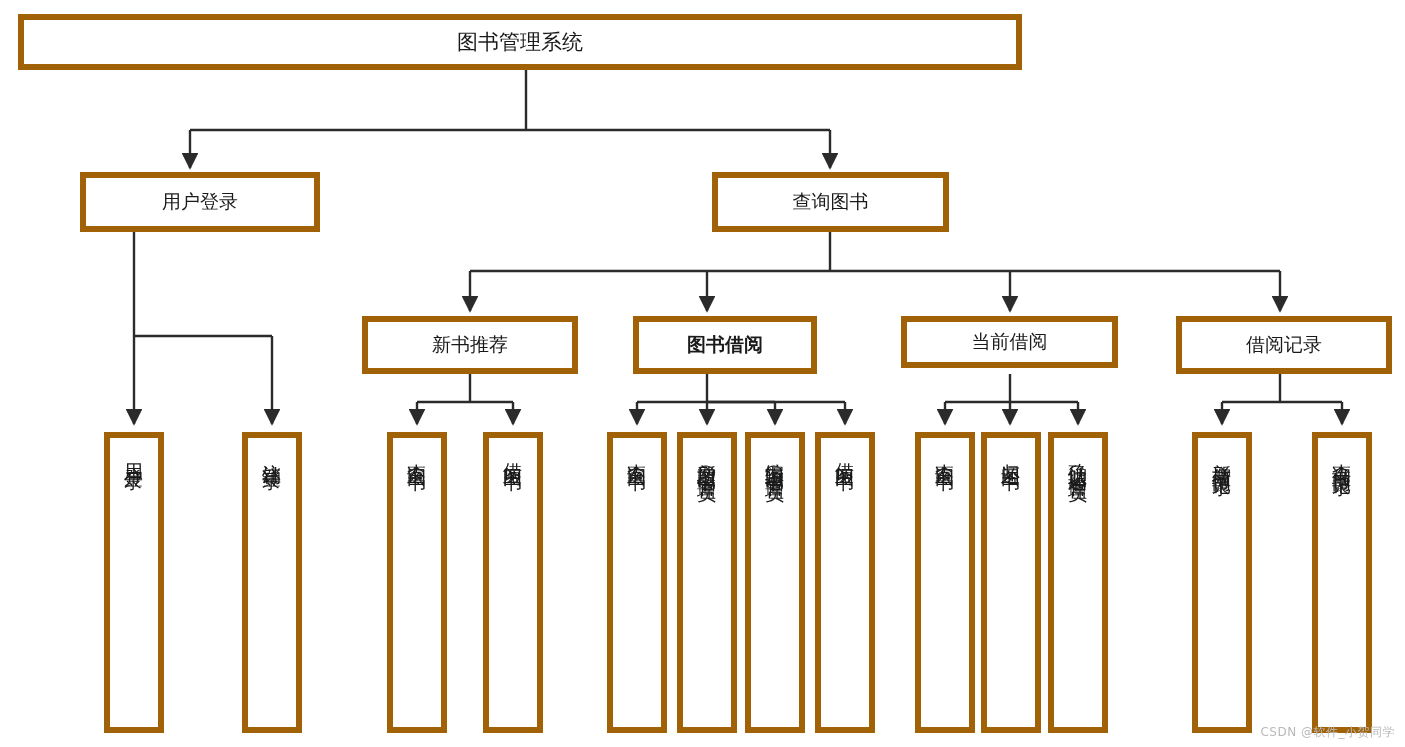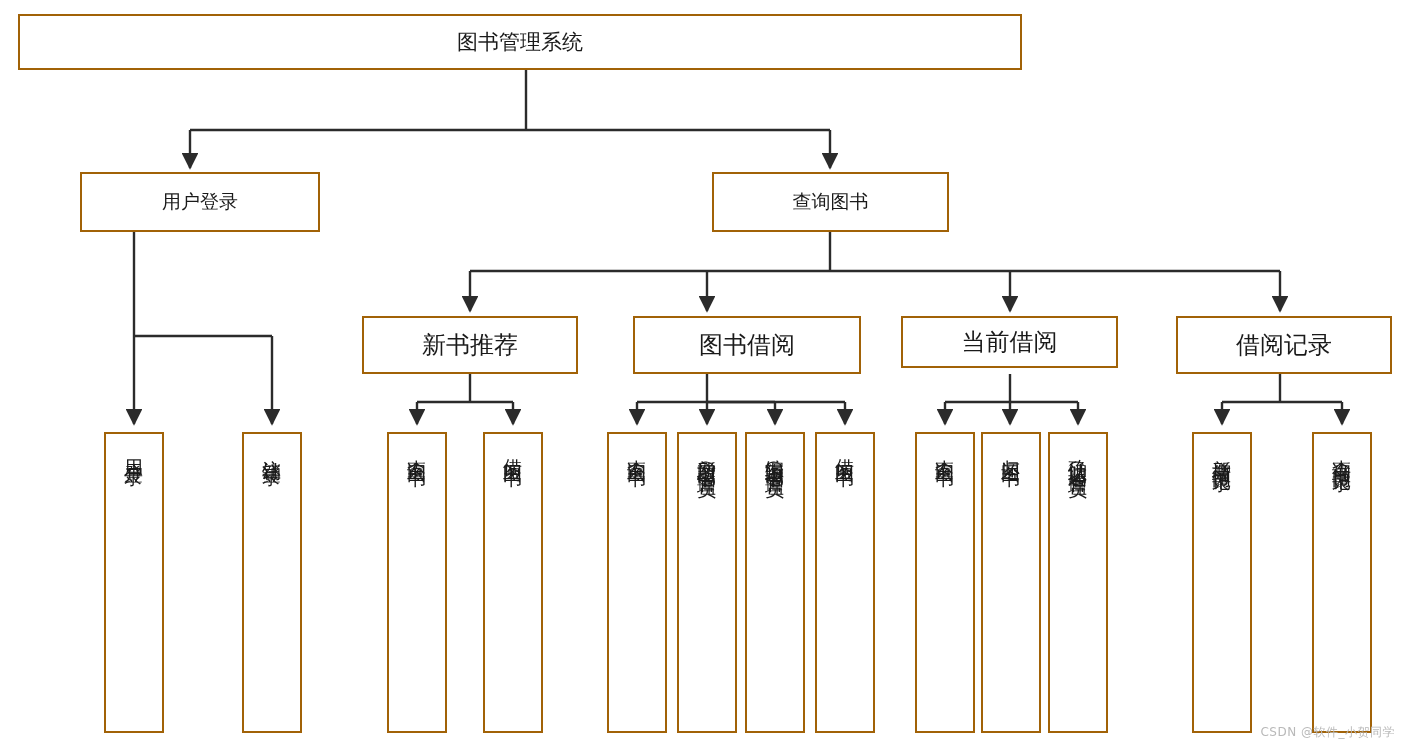--- a/index.html
+++ b/index.html
@@ -23,34 +23,34 @@
     left: 0;
     top: 0;
     width: 1405px;
     height: 747px;
     pointer-events: none;
   }
   .node {
     position: absolute;
     box-sizing: border-box;
     background: #ffffff;
-    border: 2px solid #a16207;
+    border: 6px solid #a16207;
     display: flex;
     align-items: center;
     justify-content: center;
     color: #1a1a1a;
   }
   .node.root {
     font-size: 21px;
   }
   .node.l2 {
     font-size: 19px;
   }
   .node.l3 {
-    font-size: 24px;
+    font-size: 19px;
   }
   .node.leaf {
     font-size: 19px;
     align-items: flex-start;
     justify-content: center;
     padding-top: 10px;
   }
   .vtext {
     writing-mode: vertical-rl;
     text-orientation: upright;
@@ -135,21 +135,21 @@
   <div class="node l2" style="left:80px; top:172px; width:240px; height:60px;">
     <span>用户登录</span>
   </div>
   <div class="node l2" style="left:712px; top:172px; width:237px; height:60px;">
     <span>查询图书</span>
   </div>
 
   <div class="node l3" style="left:362px; top:316px; width:216px; height:58px;">
     <span>新书推荐</span>
   </div>
-  <div class="node l3" style="left:633px; top:316px; width:228px; height:58px;">
+  <div class="node l3" style="left:633px; top:316px; width:184px; height:58px;font-weight:bold;">
     <span>图书借阅</span>
   </div>
   <div class="node l3" style="left:901px; top:316px; width:217px; height:52px;">
     <span>当前借阅</span>
   </div>
   <div class="node l3" style="left:1176px; top:316px; width:216px; height:58px;">
     <span>借阅记录</span>
   </div>
 
   <div class="node leaf" style="left:104px; top:432px; width:60px; height:301px;">

